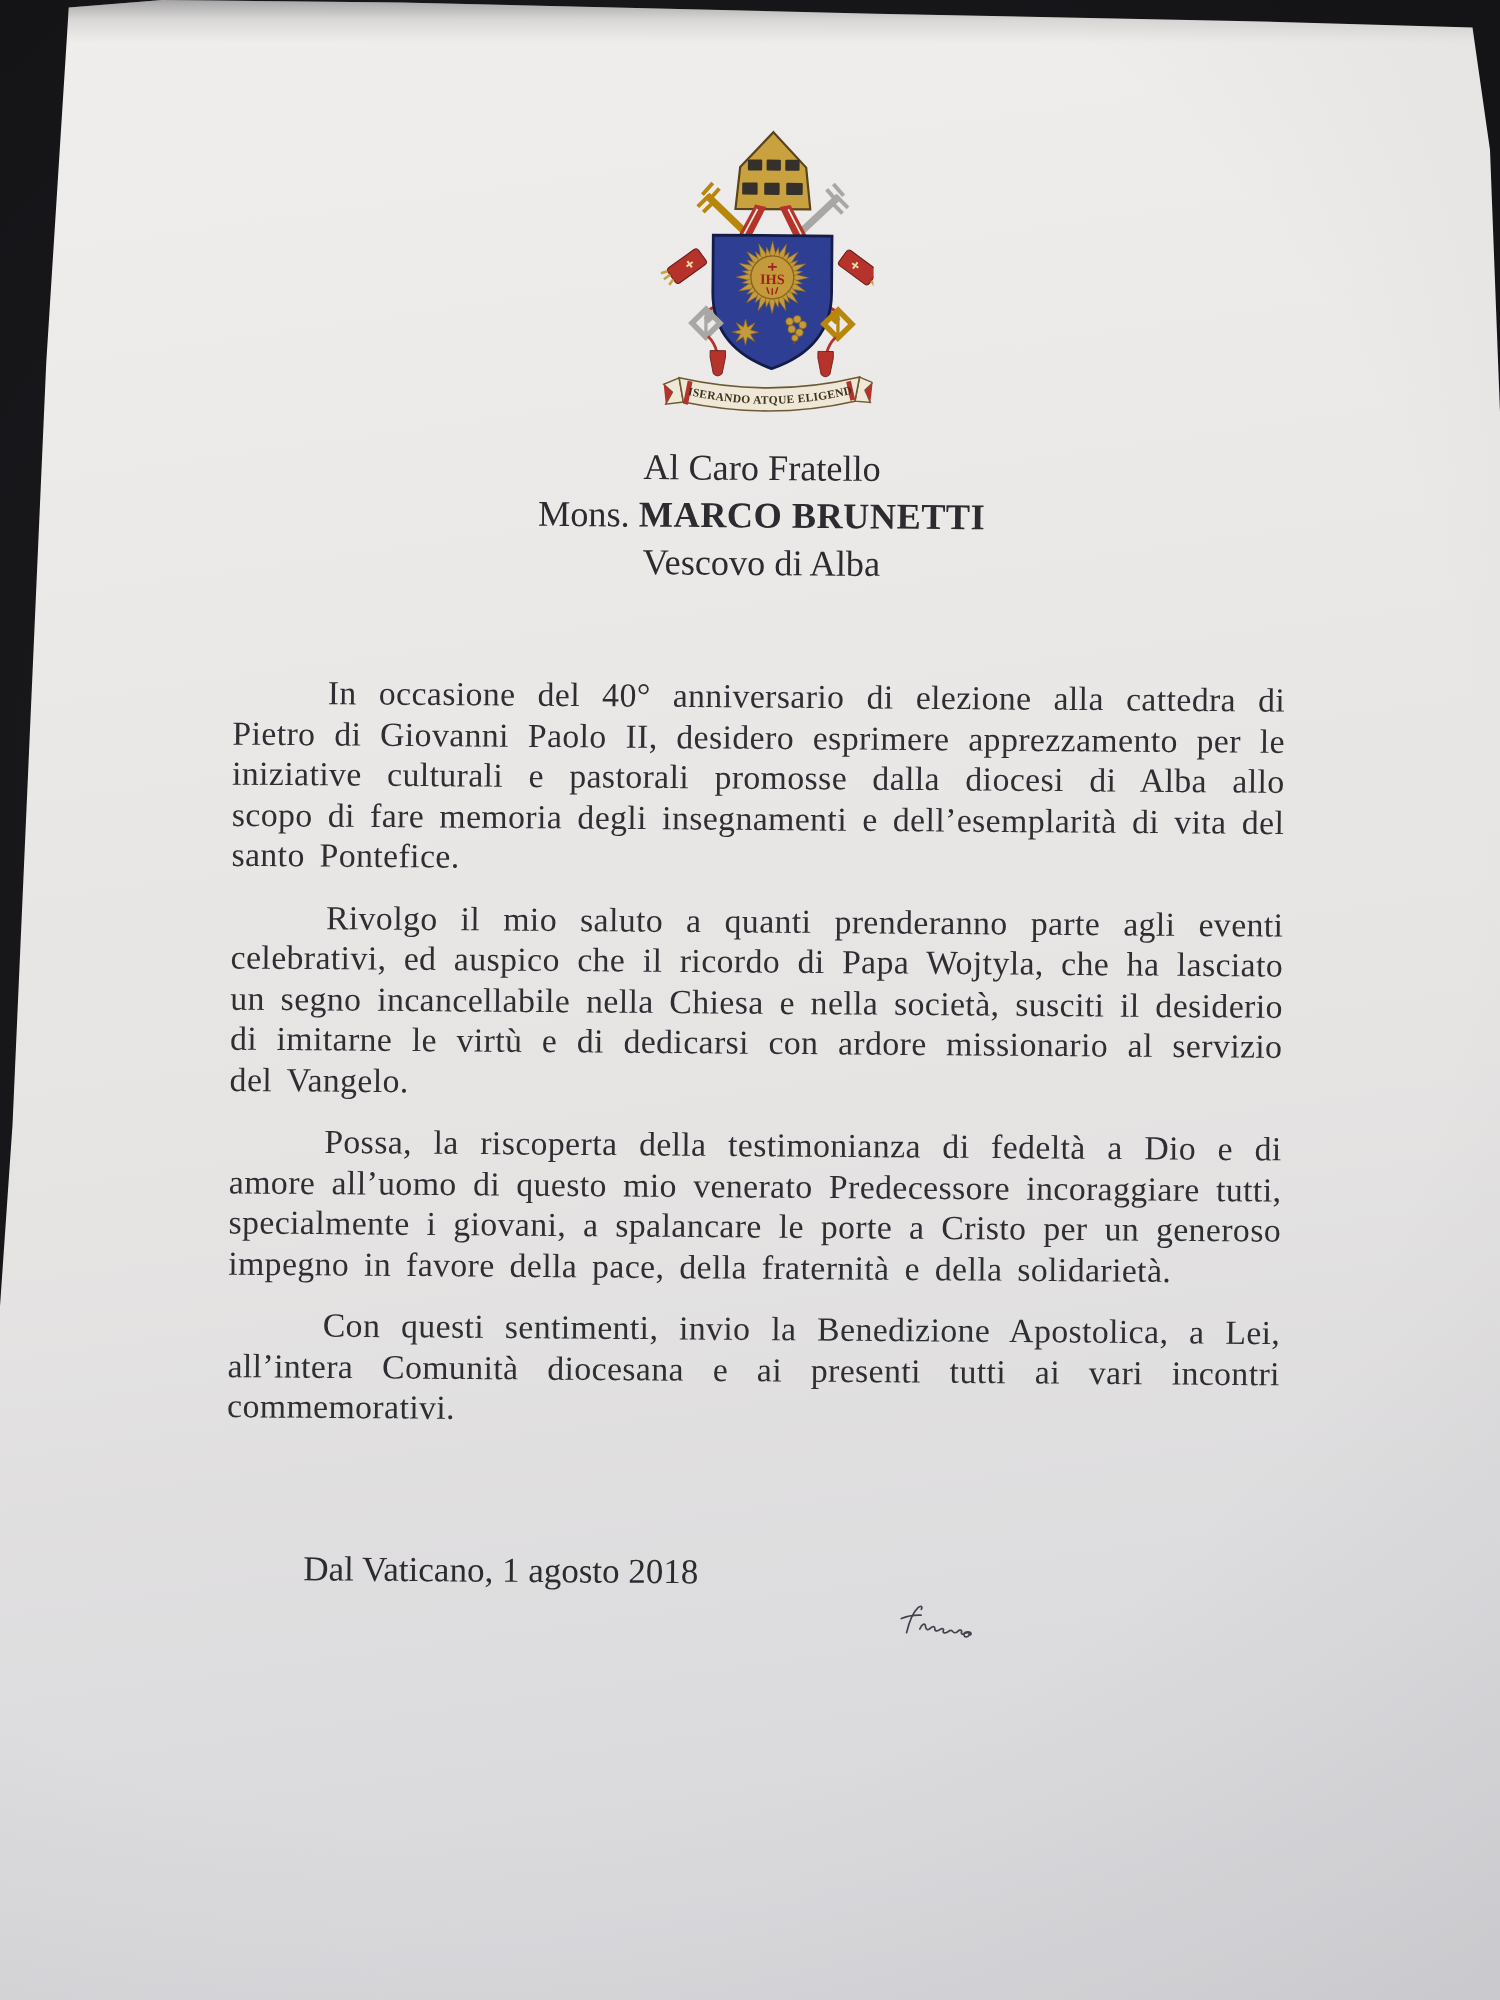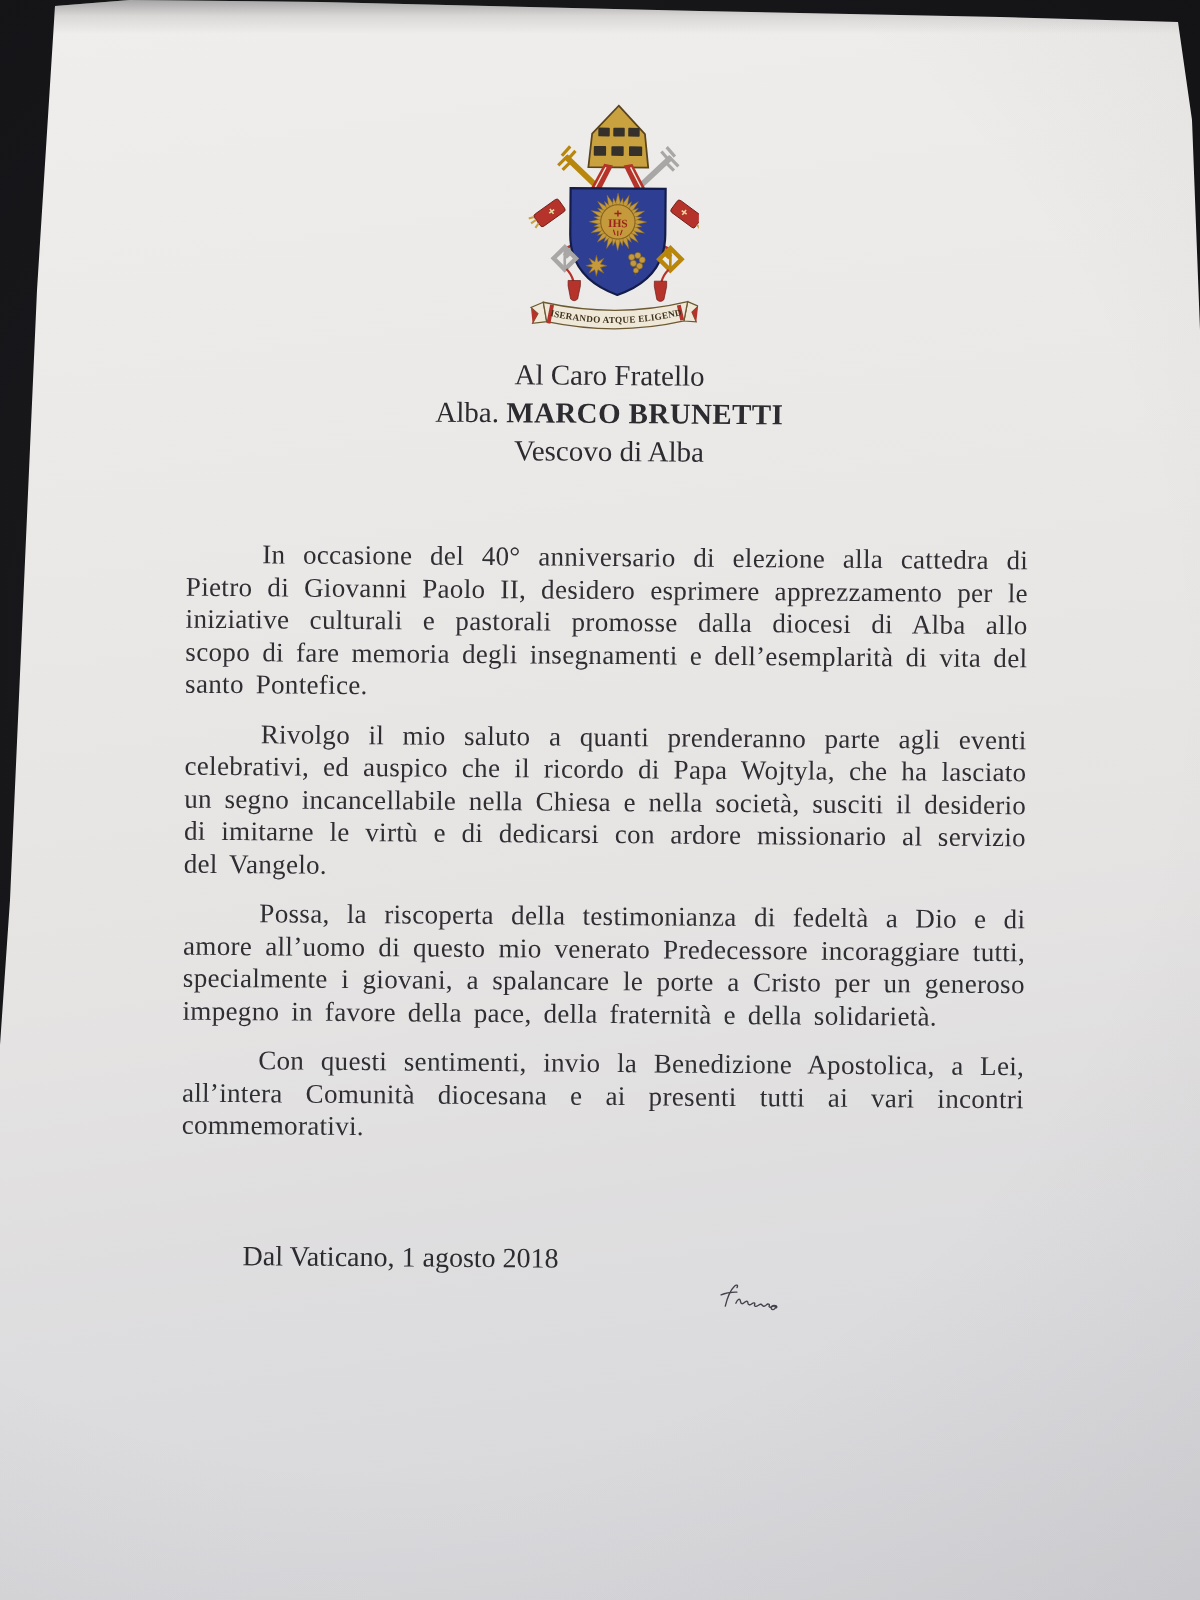--- a/index.html
+++ b/index.html
@@ -177,21 +177,21 @@
         <path d="M50,190 q6,6 8,14" fill="none" stroke="#b5332b" stroke-width="2.5"></path>
         <path d="M52,203 h14 v6 l-3,15 q-4,4 -8,0 l-3,-15 Z" stroke="#6e1d18" stroke-width="0.8"></path>
         <path d="M166,190 q-6,6 -8,14" fill="none" stroke="#b5332b" stroke-width="2.5"></path>
         <path d="M150,203 h14 v6 l-3,15 q-4,4 -8,0 l-3,-15 Z" stroke="#6e1d18" stroke-width="0.8"></path>
       </g>
     </svg>
 
     <div class="recipient">
       <div>Al Caro Fratello</div>
       <div>
-        <span>Alba.</span>
+        <span>Mons.</span>
         <span class="r-name">MARCO BRUNETTI</span>
       </div>
       <div>Vescovo di Alba</div>
     </div>
 
     <div class="body-text">
       <p>In occasione del 40° anniversario di elezione alla cattedra di Pietro di Giovanni Paolo II, desidero esprimere apprezzamento per le iniziative culturali e pastorali promosse dalla diocesi di Alba allo scopo di fare memoria degli insegnamenti e dell’esemplarità di vita del santo Pontefice.</p>
       <p>Rivolgo il mio saluto a quanti prenderanno parte agli eventi celebrativi, ed auspico che il ricordo di Papa Wojtyla, che ha lasciato un segno incancellabile nella Chiesa e nella società, susciti il desiderio di imitarne le virtù e di dedicarsi con ardore missionario al servizio del Vangelo.</p>
       <p>Possa, la riscoperta della testimonianza di fedeltà a Dio e di amore all’uomo di questo mio venerato Predecessore incoraggiare tutti, specialmente i giovani, a spalancare le porte a Cristo per un generoso impegno in favore della pace, della fraternità e della solidarietà.</p>
       <p>Con questi sentimenti, invio la Benedizione Apostolica, a Lei, all’intera Comunità diocesana e ai presenti tutti ai vari incontri commemorativi.</p>

